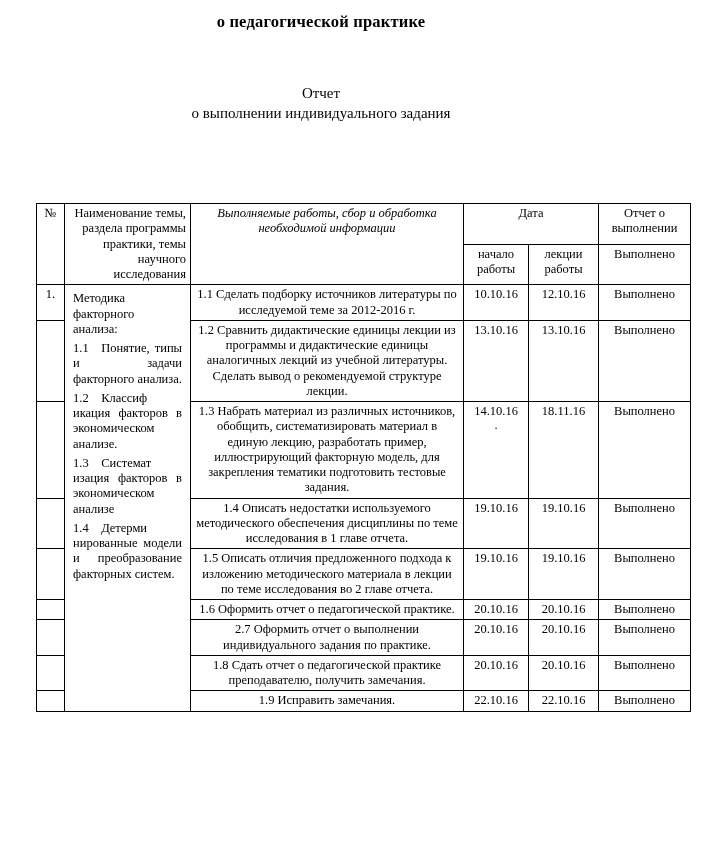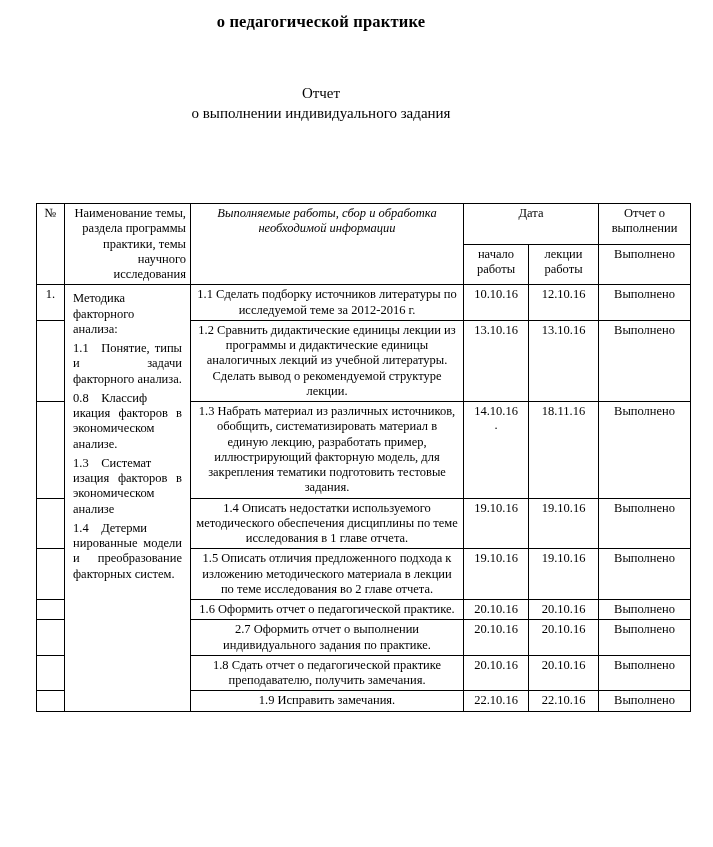--- a/index.html
+++ b/index.html
@@ -179,21 +179,21 @@
           <th class="th-center">лекции работы</th>
           <th class="th-center">Выполнено</th>
         </tr>
       </thead>
       <tbody id="table-body">
           <tr>
             <td class="td-num">1.</td>
             <td class="td-name" rowspan="9">
               <p class="name-para">Методика факторного анализа:</p>
               <p class="name-para">1.1 Понятие, типы и задачи факторного анализа.</p>
-              <p class="name-para">0.8 Классиф икация факторов в экономическом анализе.</p>
+              <p class="name-para">1.2 Классиф икация факторов в экономическом анализе.</p>
               <p class="name-para">1.3 Системат изация факторов в экономическом анализе</p>
               <p class="name-para">1.4 Детерми нированные модели и преобразование факторных систем.</p>
             </td>
             <td class="td-works">1.1 Сделать подборку источников литературы по исследуемой теме за 2012-2016 г.</td>
             <td class="td-date">
               <span class="date-sub">10.10.16</span>
             </td>
             <td class="td-date">12.10.16</td>
             <td class="td-status">Выполнено</td>
           </tr>

